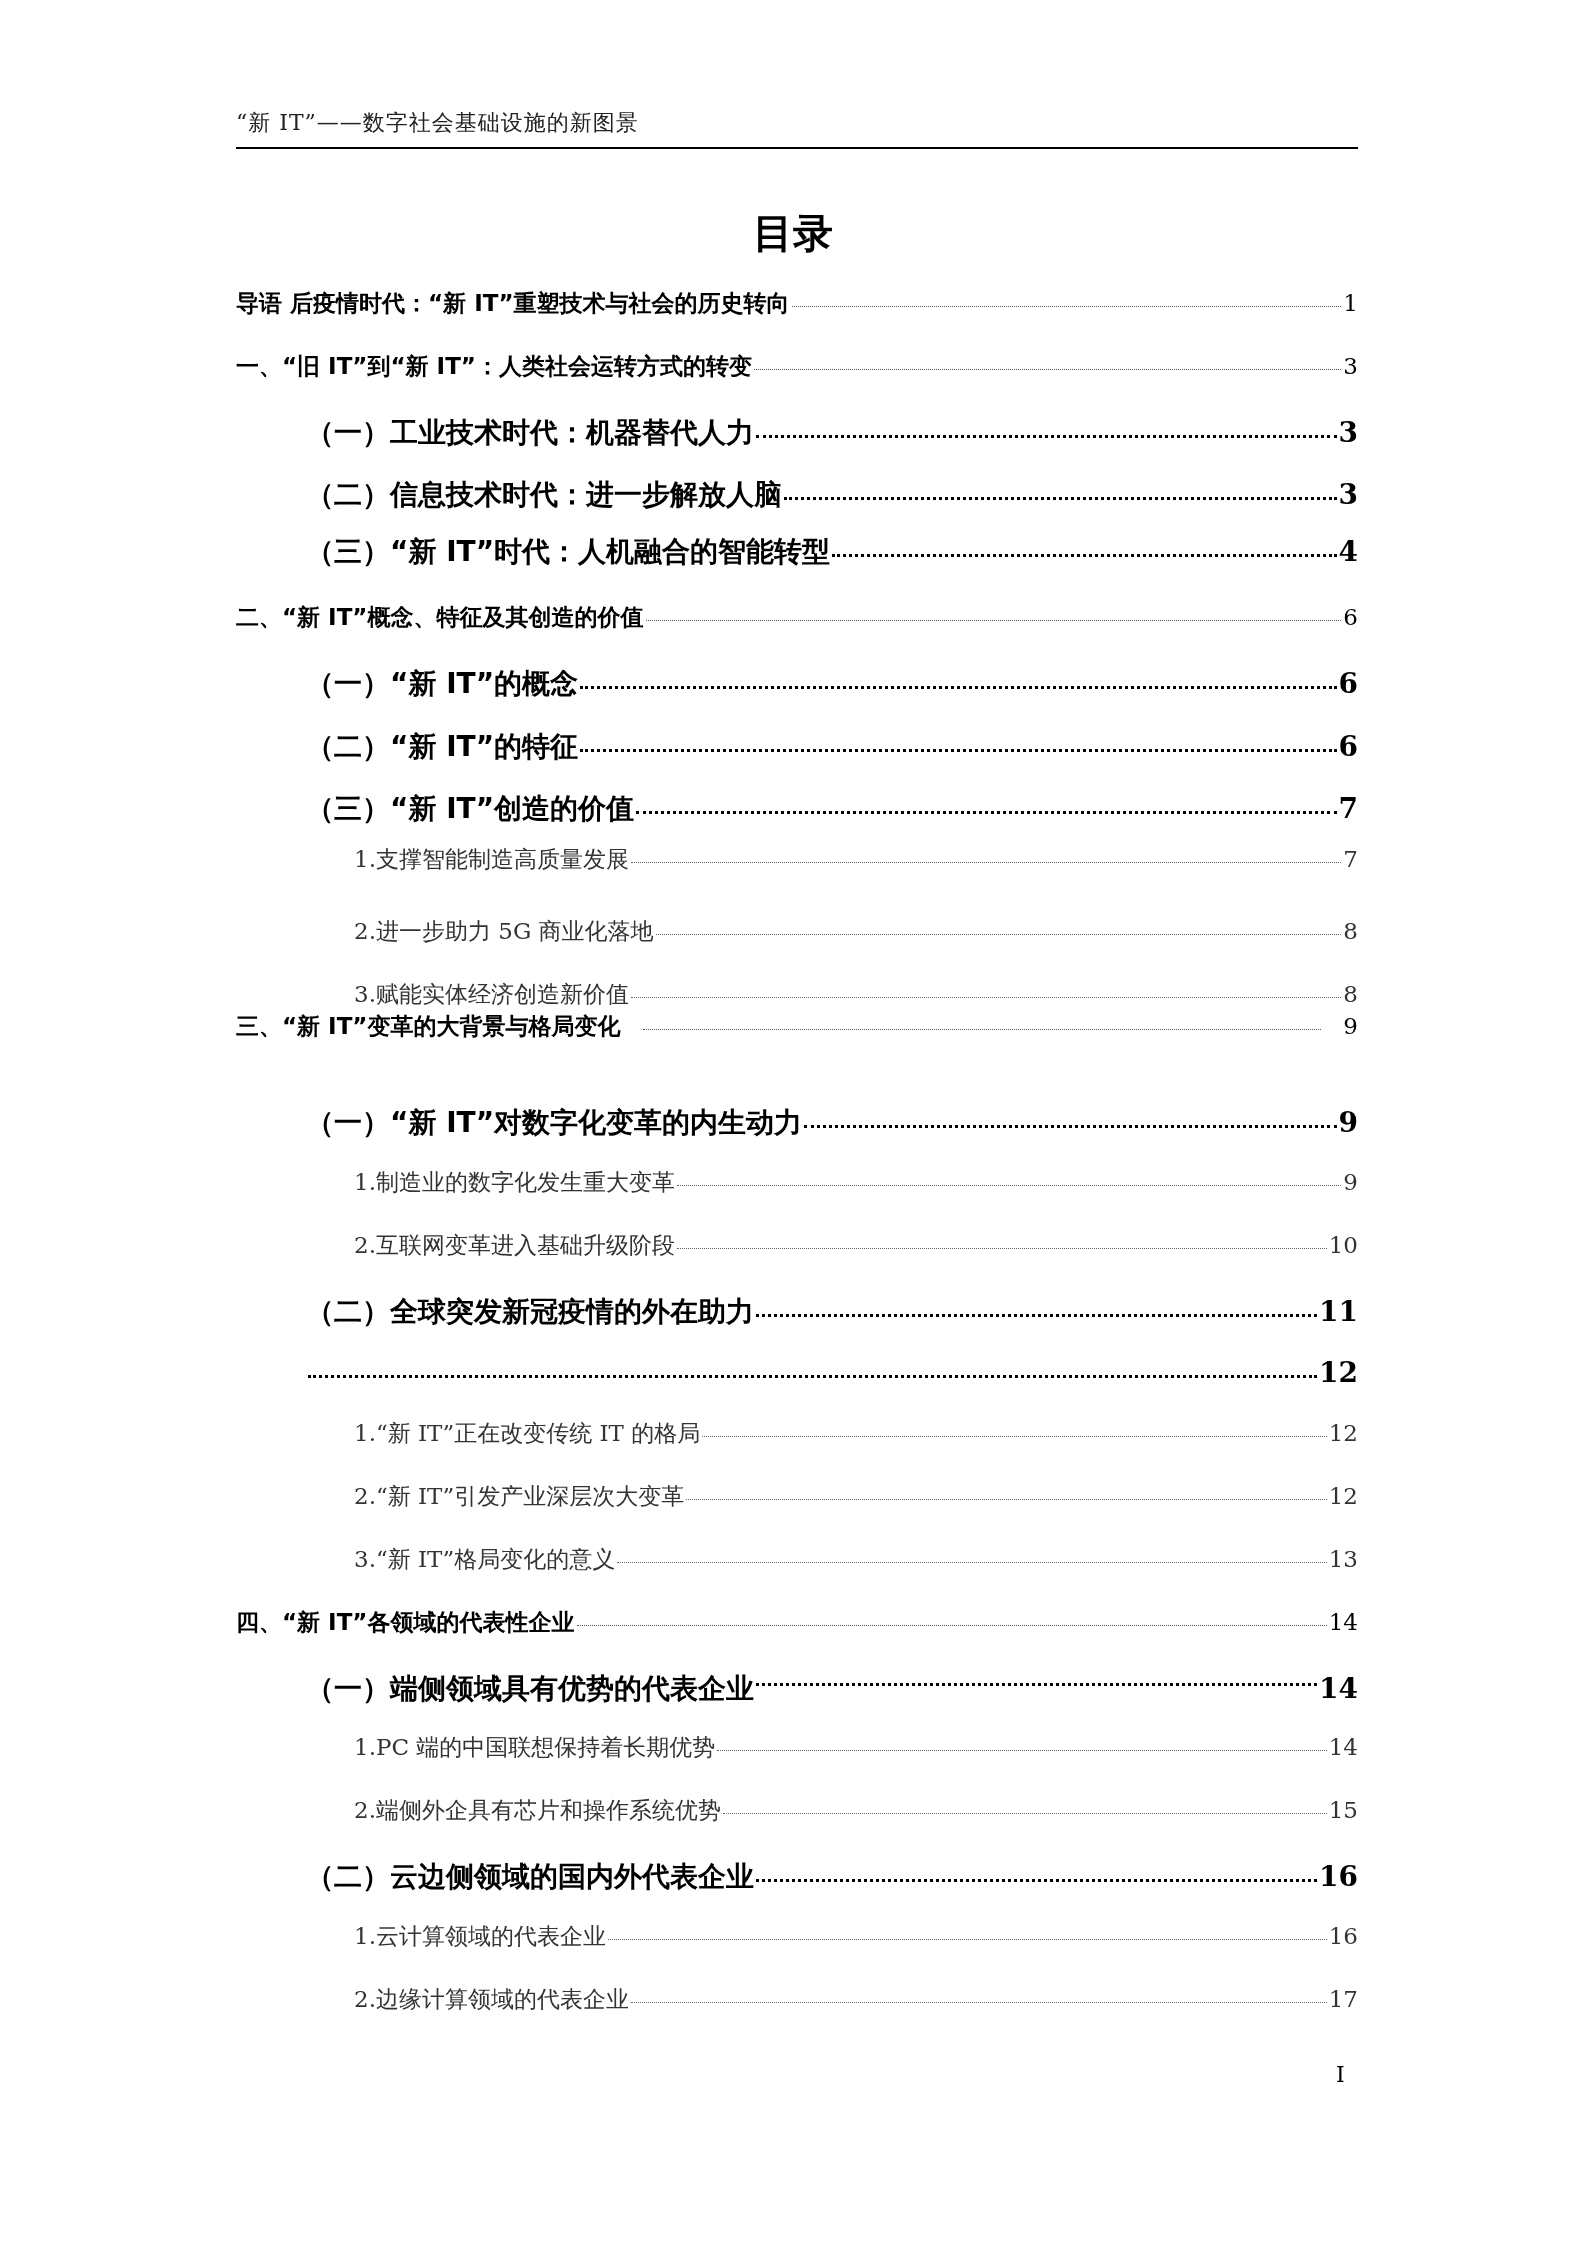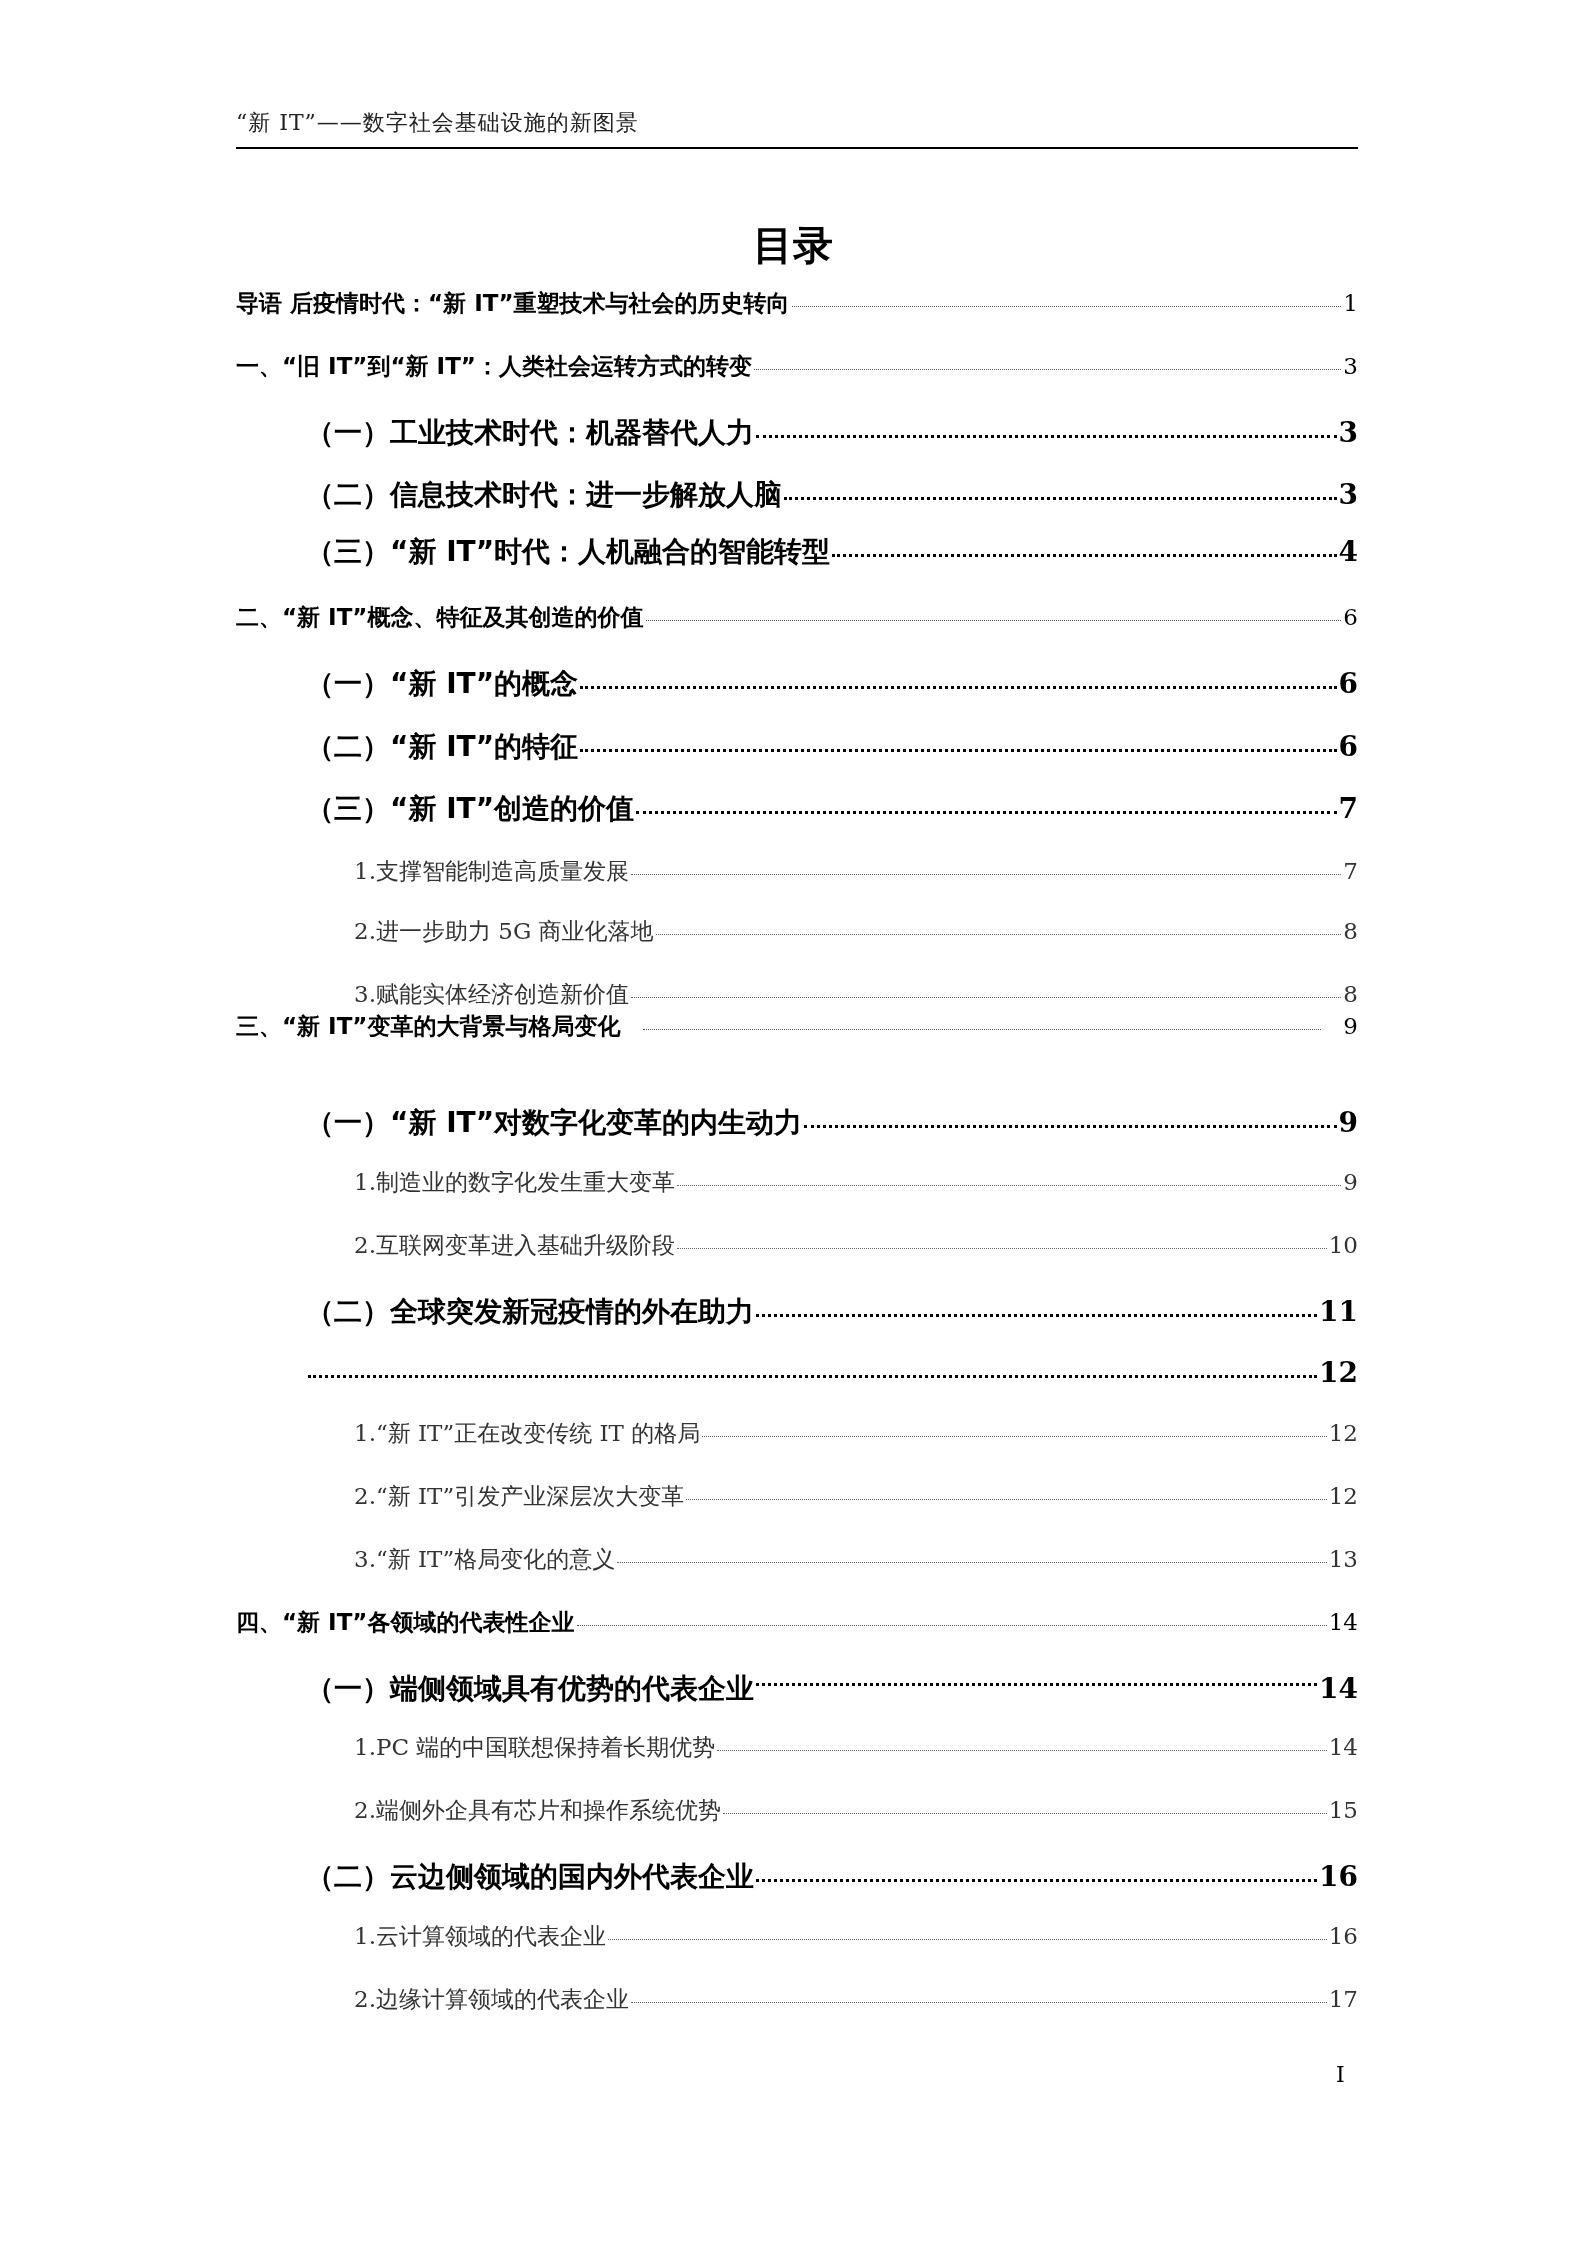--- a/index.html
+++ b/index.html
@@ -9,21 +9,21 @@
     }
     .header {
       position: absolute; left: 236px; top: 108px; width: 1122px;
       font-size: 22px; color: #222; letter-spacing: 1px;
     }
     .header-rule {
       position: absolute; left: 236px; top: 147px; width: 1122px; height: 2px; background: #000;
     }
     .title {
       position: absolute; left: 0; width: 100%; top: 206px; text-align: center;
-      font-size: 40px; font-weight: bold; font-family: Liberation Sans, sans-serif; margin-top: 12px;
+      font-size: 40px; font-weight: bold; font-family: Liberation Sans, sans-serif;
     }
     .toc {
       position: absolute; left: 236px; top: 288px; width: 1122px;
     }
     .toc-row {
       position: absolute; left: 0; right: 0; display: flex; align-items: baseline;
       white-space: nowrap;
     }
     .toc-row .label { flex: 0 0 auto; }
     .toc-row .leader {
@@ -90,21 +90,21 @@
     <div class="toc-row lv2" style="top: 439.6px;">
       <span class="label">（二）“新 IT”的特征</span>
       <span class="leader"></span>
       <span class="page">6</span>
     </div>
     <div class="toc-row lv2" style="top: 502.4px;">
       <span class="label">（三）“新 IT”创造的价值</span>
       <span class="leader"></span>
       <span class="page">7</span>
     </div>
-    <div class="toc-row lv3" style="top: 568px;">
+    <div class="toc-row lv3" style="top: 556px;">
       <span class="label">1.支撑智能制造高质量发展</span>
       <span class="leader"></span>
       <span class="page">7</span>
     </div>
     <div class="toc-row lv3" style="top: 628px;">
       <span class="label">2.进一步助力 5G 商业化落地</span>
       <span class="leader"></span>
       <span class="page">8</span>
     </div>
     <div class="toc-row lv3" style="top: 690.8px;">

